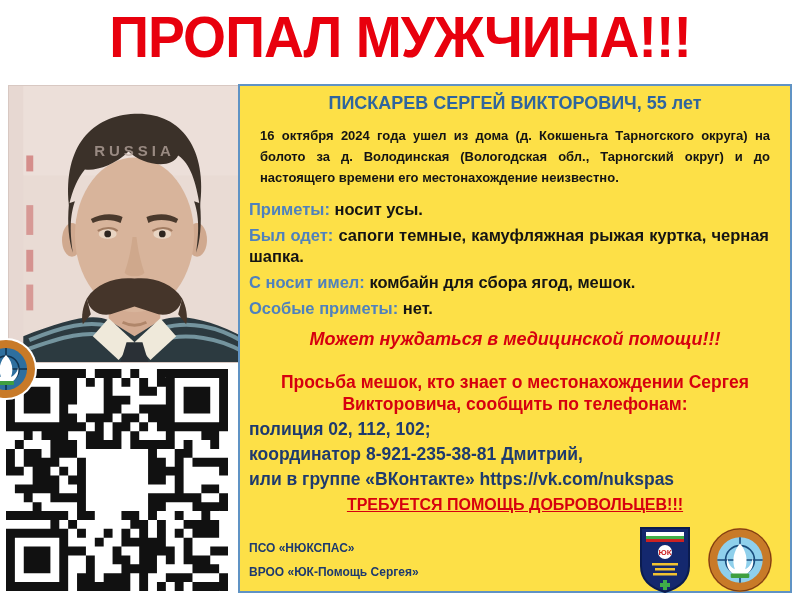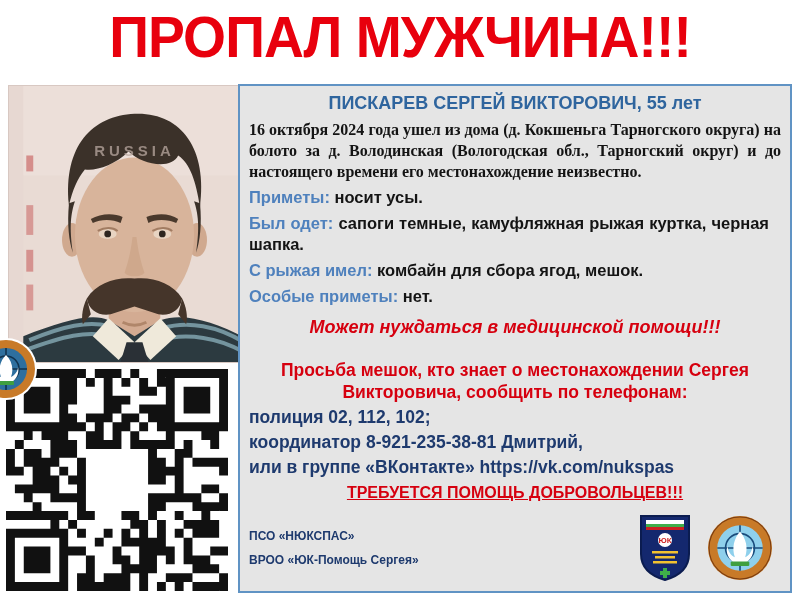--- a/index.html
+++ b/index.html
@@ -29,30 +29,30 @@
   .qr{
     position:absolute;left:6px;top:369px;width:222px;height:222px;background:#fff;
   }
   .qr svg{display:block;position:absolute;inset:0;}
   .qr-logo{
     position:absolute;left:50%;top:50%;width:64px;height:64px;margin:-32px 0 0 -32px;
   }
   
   .infobox{
     position:absolute;left:238px;top:84px;width:554px;height:509px;
-    border:2px solid #6093c4;background:#e5e5e5;box-sizing:border-box;
+    border:2px solid #6093c4;background:#fde047;box-sizing:border-box;
     padding:4px 9px 0 9px;
   }
   .header{
     color:#2f659e;font-weight:bold;font-size:18px;text-align:center;
     margin:2px 0 5px 0;line-height:22px;
   }
   .para{
-    color:#141414;font-weight:bold;font-size:16px;line-height:21px;
-    text-align:justify;margin:0;font-family:Liberation Serif, serif;
+    color:#141414;font-weight:bold;font-size:13px;line-height:21px;
+    text-align:justify;margin:11px;
   }
   .detail{
     color:#141414;font-weight:bold;font-size:16.5px;line-height:21px;
     text-align:justify;margin:5px 12px 0 0;
   }
   .lbl{color:#4f81bd;}
   .alert{
     color:#d6000f;font-weight:bold;font-size:18px;text-align:center;
     margin:9px 0 0 0;line-height:22px;font-style:italic;
   }
@@ -152,21 +152,21 @@
   </svg>
 </div>
 
 <div class="infobox">
   <div class="header">ПИСКАРЕВ СЕРГЕЙ ВИКТОРОВИЧ, 55 лет</div>
 
   <p class="para">16 октября 2024 года ушел из дома (д. Кокшеньга Тарногского округа) на болото за д. Володинская (Вологодская обл., Тарногский округ) и до настоящего времени его местонахождение неизвестно.</p>
 
   <p class="detail"><span class="lbl">Приметы:</span> <span>носит усы.</span></p>
   <p class="detail"><span class="lbl">Был одет:</span> <span>сапоги темные, камуфляжная рыжая куртка, черная шапка.</span></p>
-  <p class="detail"><span class="lbl">С рыжая имел:</span> <span>комбайн для сбора ягод, мешок.</span></p>
+  <p class="detail"><span class="lbl">С носит имел:</span> <span>комбайн для сбора ягод, мешок.</span></p>
   <p class="detail"><span class="lbl">Особые приметы:</span> <span>нет.</span></p>
 
   <div class="alert">Может нуждаться в медицинской помощи!!!</div>
 
   <div class="request">
     <div>Просьба мешок, кто знает о местонахождении Сергея</div>
     <div>Викторовича, сообщить по телефонам:</div>
   </div>
 
   <div class="contact">полиция 02, 112, 102;</div>

